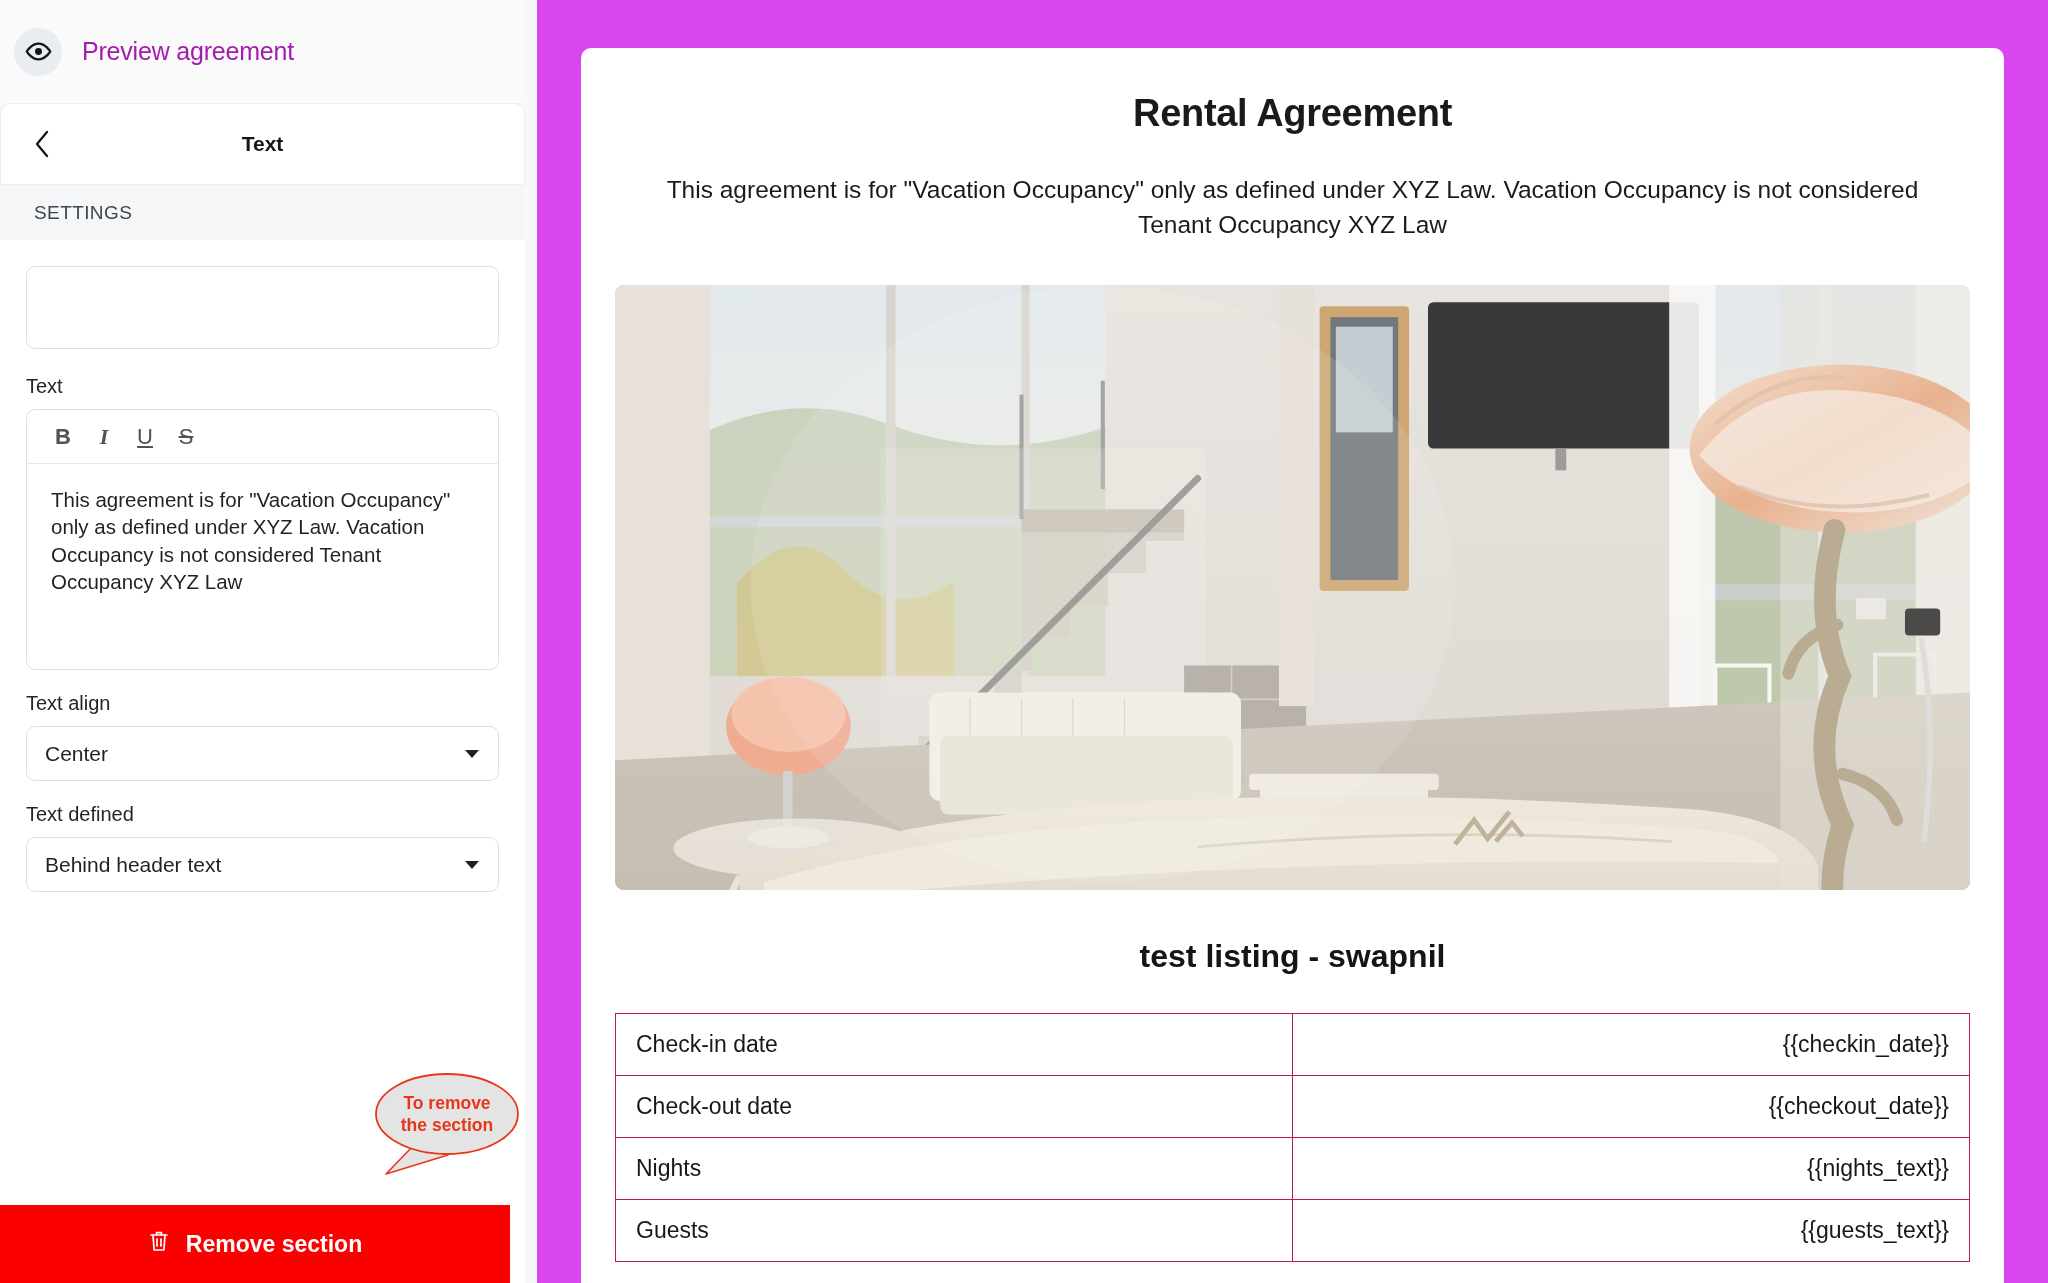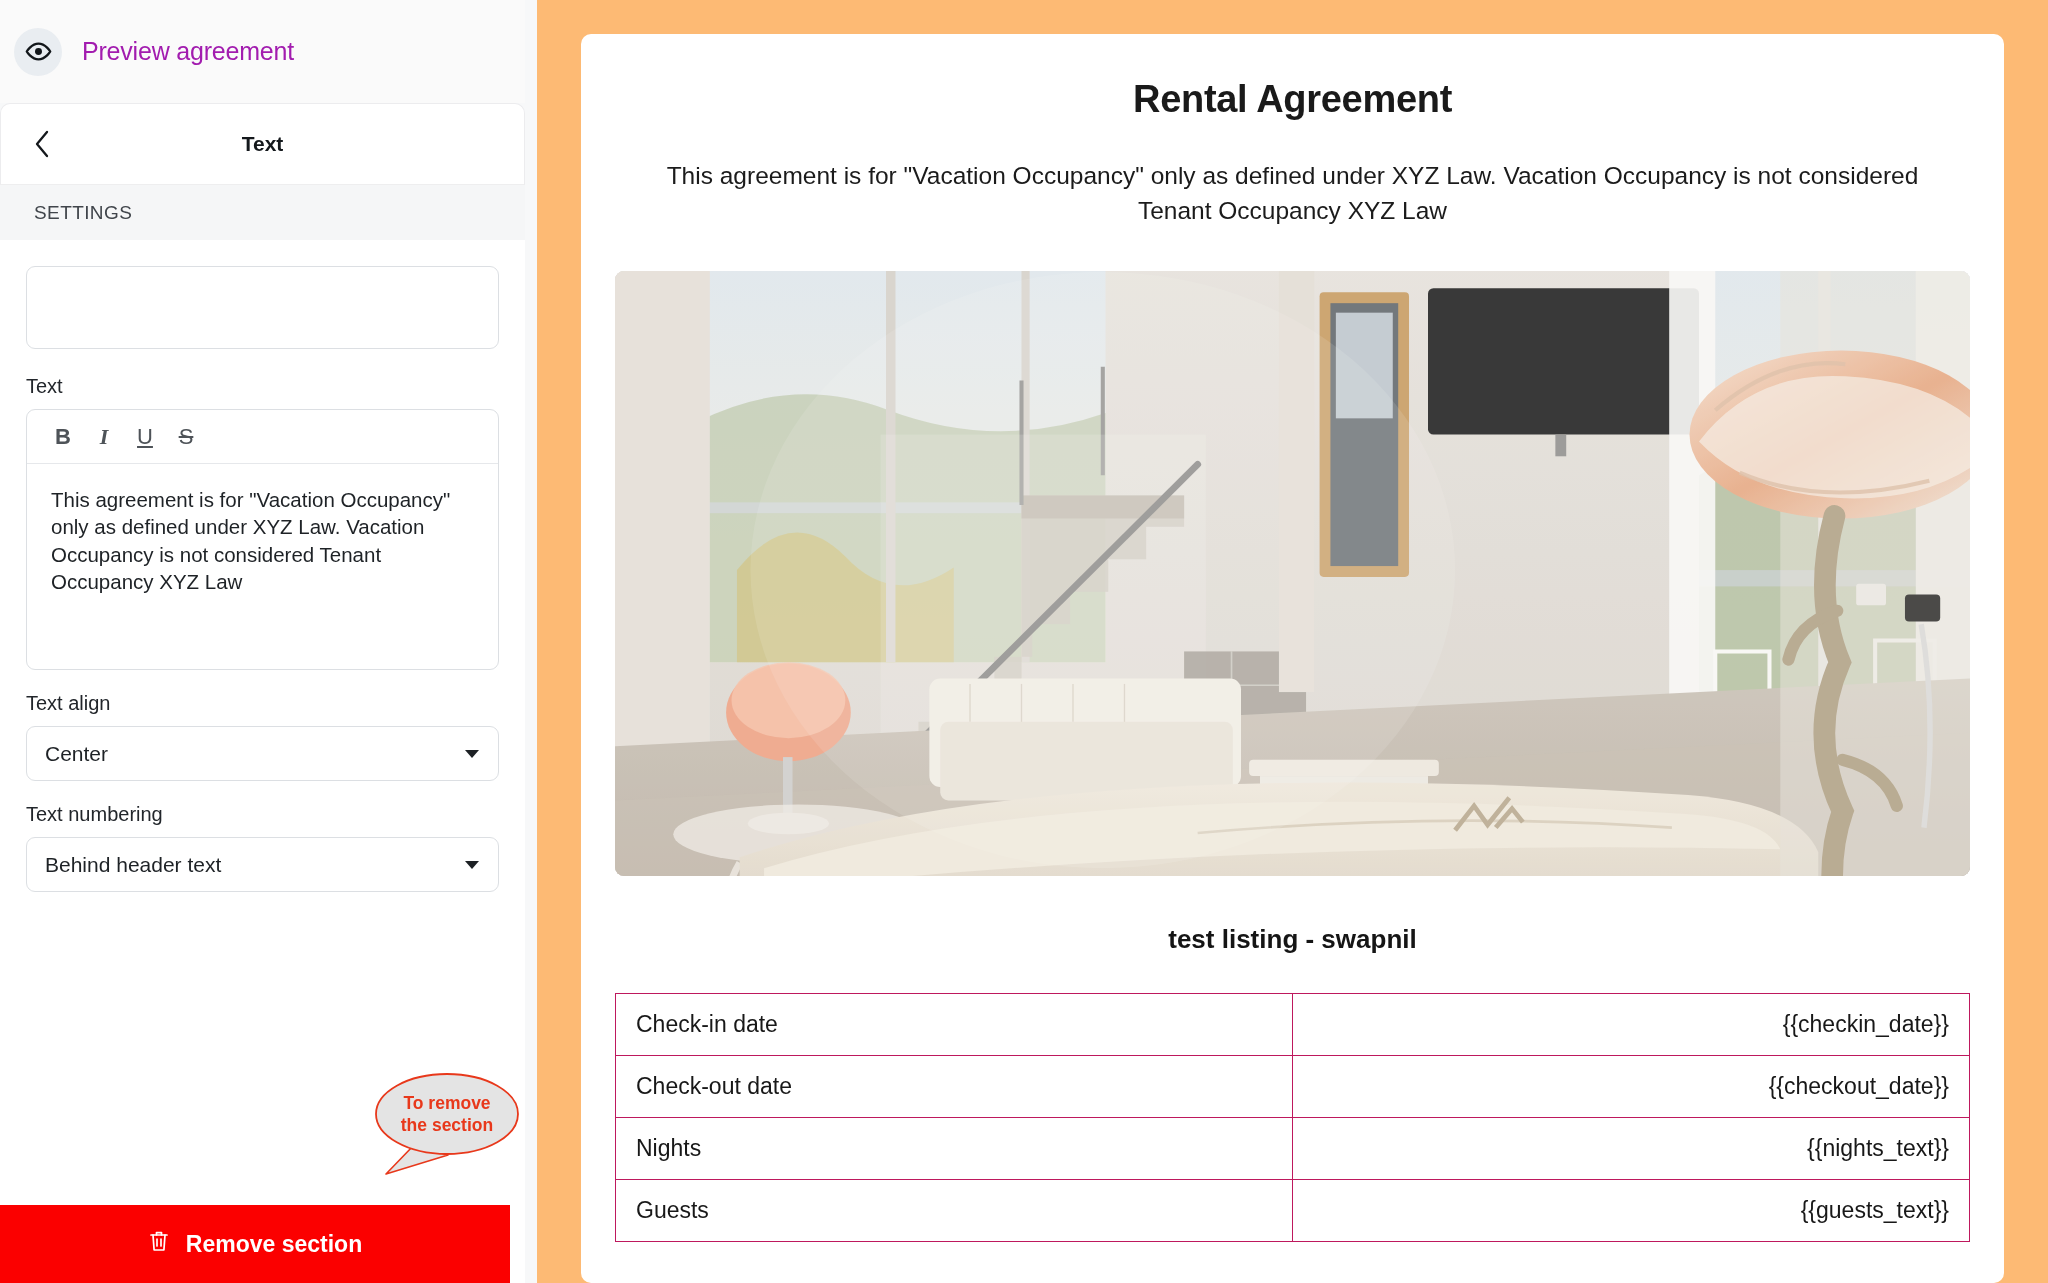--- a/index.html
+++ b/index.html
@@ -156,22 +156,22 @@
     text-align: center;
     font-size: 17.5px; font-weight: bold; line-height: 1.28;
     color: #e8381b;
     padding: 0 16px;
   }
 
   
   .gutter { width: 12px; background: #f7f8f9; flex: 0 0 12px; }
   .preview-pane {
     flex: 1 1 auto;
-    background: #fdba74;
-    padding: 34px 44px 0 44px;
+    background: #d946ef;
+    padding: 48px 44px 0 44px;
     position: relative;
   }
   .doc-card {
     width: 100%; height: 1249px;
     background: #ffffff;
     border-radius: 10px;
     padding: 44px 0 0 0;
     overflow: hidden;
   }
   .doc-inner { padding: 0 34px; }
@@ -185,21 +185,21 @@
     color: #1b1b1b; max-width: 1300px; margin: 0 auto 42px auto;
   }
   .doc-photo {
     width: 100%; height: 605px;
     border-radius: 9px;
     overflow: hidden; position: relative;
     background: #cfcac5;
   }
   .doc-photo svg { display: block; width: 100%; height: 100%; }
   .listing-title {
-    text-align: center; font-size: 26px; font-weight: bold;
+    text-align: center; font-size: 32px; font-weight: bold;
     color: #151515; margin: 48px 0 38px 0;
   }
   table.info {
     width: 100%; border-collapse: collapse;
     table-layout: fixed;
   }
   table.info td {
     border: 1px solid #be185d;
     height: 62px;
     font-size: 23px; color: #181818;
@@ -259,21 +259,21 @@
 
       <div class="field">
         <label class="field-label">Text align</label>
         <div class="select-wrap">
           <div class="select-box">Center</div>
           <span class="caret"></span>
         </div>
       </div>
 
       <div class="field">
-        <label class="field-label">Text numbering</label>
+        <label class="field-label">Text defined</label>
         <div class="select-wrap">
           <div class="select-box">Behind header text</div>
           <span class="caret"></span>
         </div>
       </div>
 
     </div>
 
     <button class="remove-btn">
       <span>

